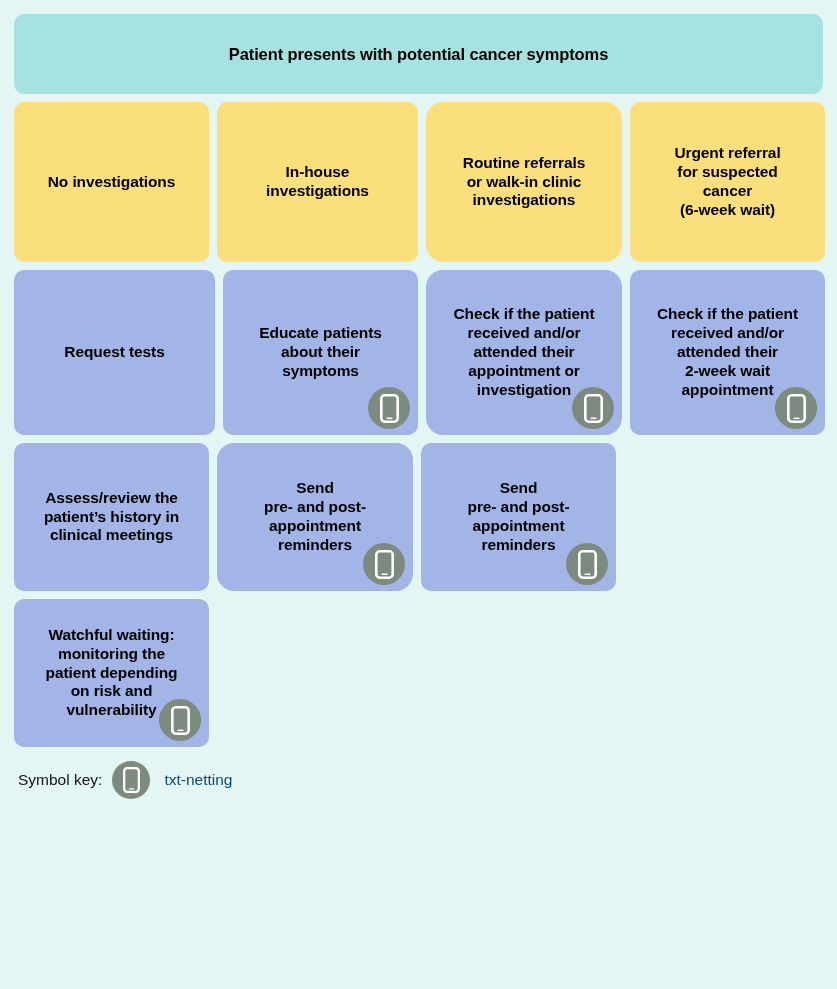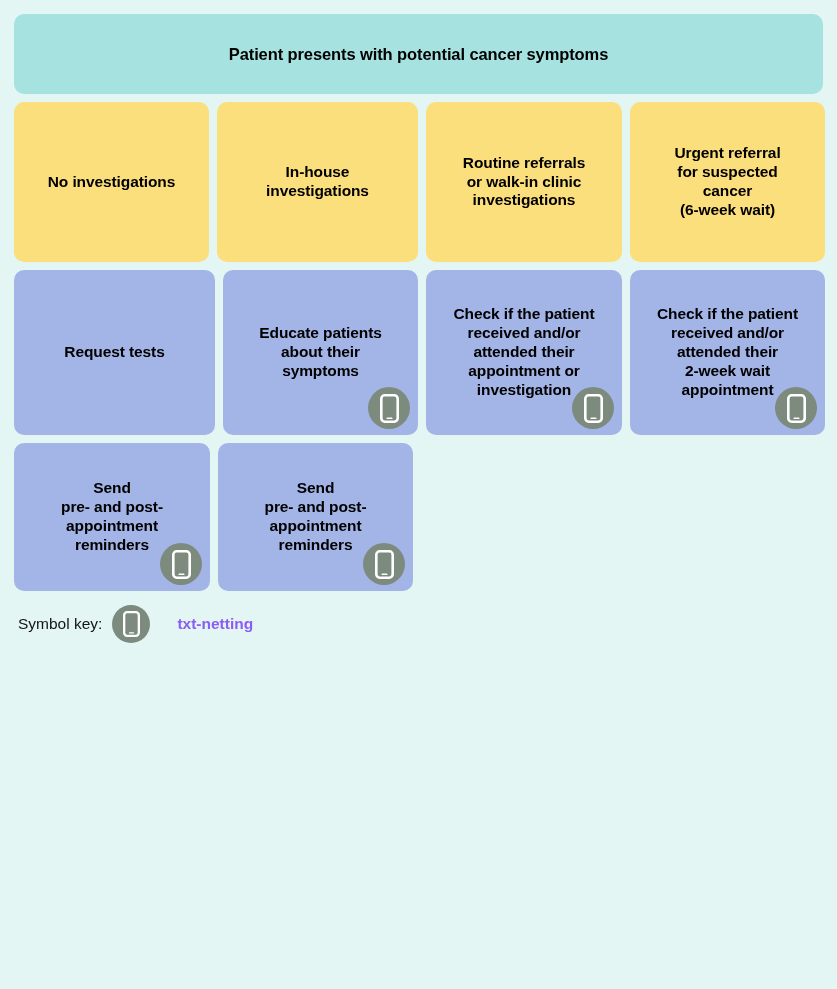--- a/index.html
+++ b/index.html
@@ -53,21 +53,21 @@
   .row-header .cell { height: 80px; font-size: 16.5px; }
   .row-risk   .cell { height: 155px; font-size: 16px; }
   .row-invest .cell { height: 160px; font-size: 15.5px; }
   .row-act1   .cell { height: 165px; font-size: 15.5px; }
   .row-act2   .cell { height: 148px; font-size: 15.5px; }
   .row-act3   .cell { height: 148px; font-size: 15.5px; }
 
   
   .col1 { width: 195px; flex: 0 0 195px; }
   .col2 { width: 201px; flex: 0 0 201px; }
-  .col3 { width: 196px; flex: 0 0 196px; }
+  .col3 { width: 196px; flex: 0 0 196px; border-radius: 17px; }
   .col4 { width: 195px; flex: 0 0 195px; }
   .col-wide { width: 600px; flex: 0 0 600px; }
   .col-full { width: 809px; flex: 0 0 809px; }
   .spacer { flex: 1 1 auto; }
 
   
   .phone-badge {
     position: absolute;
     right: 8px;
     bottom: 6px;
@@ -95,23 +95,23 @@
     font-weight: normal;
     color: #111318;
   }
   .symbol-key .key-badge {
     position: static;
     width: 38px;
     height: 38px;
   }
   .symbol-key .key-text {
     font-size: 15.5px;
-    font-weight: bold;
-    color: #8b5cf6;
-    margin-left: 17px;
+    font-weight: normal;
+    color: #0c4a6e;
+    margin-left: 4px;
   }
 </style>
 </head>
 <body>
 
 <div id="flowchart">
 
   <div class="row row-header">
     <div class="cell c-teal col-full">
       <span class="txt">Patient presents with potential cancer symptoms</span>
@@ -177,20 +177,25 @@
       <span class="phone-badge">
         <svg width="19" height="29" viewBox="0 0 19 29" aria-hidden="true">
           <rect x="1.3" y="1.3" width="16.4" height="26.4" rx="3.4" ry="3.4" fill="none" stroke="#ffffff" stroke-width="2.6"></rect>
           <rect x="6.5" y="23.6" width="6" height="1.5" rx="0.7" fill="#ffffff"></rect>
         </svg>
       </span>
     </div>
   </div>
 
   <div class="row row-act2">
+    <div class="cell c-purple col1">
+      <span class="txt">Assess/review the
+patient’s history in
+clinical meetings</span>
+    </div>
     <div class="cell c-purple col3">
       <span class="txt">Send
 pre- and post-
 appointment
 reminders</span>
       <span class="phone-badge">
         <svg width="19" height="29" viewBox="0 0 19 29" aria-hidden="true">
           <rect x="1.3" y="1.3" width="16.4" height="26.4" rx="3.4" ry="3.4" fill="none" stroke="#ffffff" stroke-width="2.6"></rect>
           <rect x="6.5" y="23.6" width="6" height="1.5" rx="0.7" fill="#ffffff"></rect>
         </svg>
@@ -203,20 +208,36 @@
 reminders</span>
       <span class="phone-badge">
         <svg width="19" height="29" viewBox="0 0 19 29" aria-hidden="true">
           <rect x="1.3" y="1.3" width="16.4" height="26.4" rx="3.4" ry="3.4" fill="none" stroke="#ffffff" stroke-width="2.6"></rect>
           <rect x="6.5" y="23.6" width="6" height="1.5" rx="0.7" fill="#ffffff"></rect>
         </svg>
       </span>
     </div>
   </div>
 
+  <div class="row row-act3">
+    <div class="cell c-purple col1">
+      <span class="txt">Watchful waiting:
+monitoring the
+patient depending
+on risk and
+vulnerability</span>
+      <span class="phone-badge">
+        <svg width="19" height="29" viewBox="0 0 19 29" aria-hidden="true">
+          <rect x="1.3" y="1.3" width="16.4" height="26.4" rx="3.4" ry="3.4" fill="none" stroke="#ffffff" stroke-width="2.6"></rect>
+          <rect x="6.5" y="23.6" width="6" height="1.5" rx="0.7" fill="#ffffff"></rect>
+        </svg>
+      </span>
+    </div>
+    <div class="spacer"></div>
+  </div>
 
   <div class="symbol-key">
     <span class="key-label">Symbol key:</span>
     <span class="phone-badge key-badge">
       <svg width="17" height="26" viewBox="0 0 19 29" aria-hidden="true">
         <rect x="1.3" y="1.3" width="16.4" height="26.4" rx="3.4" ry="3.4" fill="none" stroke="#ffffff" stroke-width="2.6"></rect>
         <rect x="6.5" y="23.6" width="6" height="1.5" rx="0.7" fill="#ffffff"></rect>
       </svg>
     </span>
     <span class="key-text">txt-netting</span>

